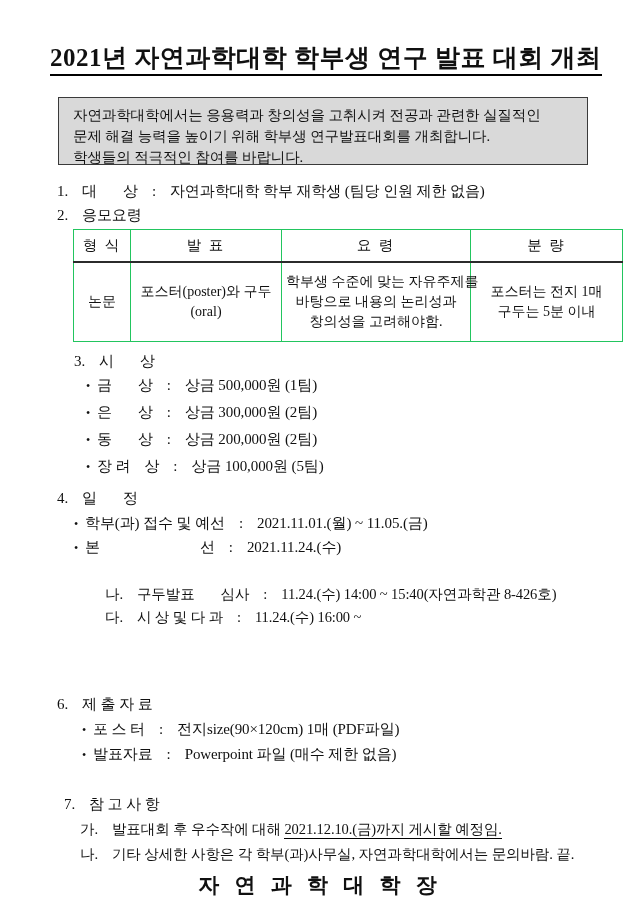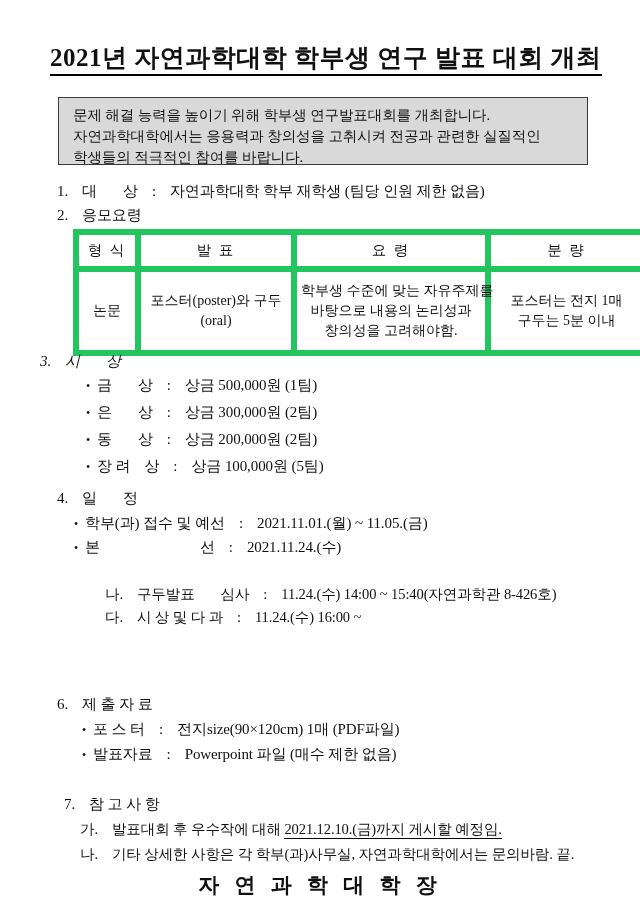--- a/index.html
+++ b/index.html
@@ -72,21 +72,21 @@
   .form-table {
     position: absolute;
     left: 73px;
     top: 229px;
     width: 545px;
     border-collapse: collapse;
     table-layout: fixed;
     font-size: 14px;
   }
   .form-table th, .form-table td {
-    border: 6px solid #22c55e;
+    border: 1px solid #22c55e;
     text-align: center;
     vertical-align: middle;
     padding: 0;
     font-weight: normal;
   }
   .form-table thead th {
     height: 31px;
     font-size: 14.5px;
     letter-spacing: 2px;
     border-bottom: 2px solid #2b2b2b;
@@ -136,22 +136,22 @@
   }
 </style>
 </head>
 <body>
 
 <div class="page">
 
   <div class="doc-title">2021년 자연과학대학 학부생 연구 발표 대회 개최</div>
 
   <div class="intro-box">
+    <div class="intro-line">자연과학대학에서는 응용력과 창의성을 고취시켜 전공과 관련한 실질적인</div>
     <div class="intro-line">문제 해결 능력을 높이기 위해 학부생 연구발표대회를 개최합니다.</div>
-    <div class="intro-line">자연과학대학에서는 응용력과 창의성을 고취시켜 전공과 관련한 실질적인</div>
     <div class="intro-line">학생들의 적극적인 참여를 바랍니다.</div>
   </div>
 
   <div class="item" style="left:57px; top:182px;">
     <span>1.</span><span class="sp-mid"></span><span>대</span><span class="sp-wide"></span><span>상</span><span class="sp-mid"></span><span>:</span><span class="sp-mid"></span><span>자연과학대학 학부 재학생 (팀당 인원 제한 없음)</span>
   </div>
 
   <div class="item" style="left:57px; top:206px;">
     <span>2.</span><span class="sp-mid"></span><span>응모요령</span>
   </div>
@@ -175,21 +175,21 @@
           <span class="cell-line">창의성을 고려해야함.</span>
         </td>
         <td class="col-amount">
           <span class="cell-line">포스터는 전지 1매</span>
           <span class="cell-line">구두는 5분 이내</span>
         </td>
       </tr>
     </tbody>
   </table>
 
-  <div class="item" style="left:40px; top:352px;font-style:italic;">
+  <div class="item" style="left:74px; top:352px;">
     <span>3.</span><span class="sp-mid"></span><span>시</span><span class="sp-wide"></span><span>상</span>
   </div>
 
   <div class="bullet-row" style="left:86px; top:376px;">
     <span class="bullet-dot">•</span><span>금</span><span class="sp-wide"></span><span>상</span><span class="sp-mid"></span><span>:</span><span class="sp-mid"></span><span>상금 500,000원 (1팀)</span>
   </div>
   <div class="bullet-row" style="left:86px; top:403px;">
     <span class="bullet-dot">•</span><span>은</span><span class="sp-wide"></span><span>상</span><span class="sp-mid"></span><span>:</span><span class="sp-mid"></span><span>상금 300,000원 (2팀)</span>
   </div>
   <div class="bullet-row" style="left:86px; top:430px;">

